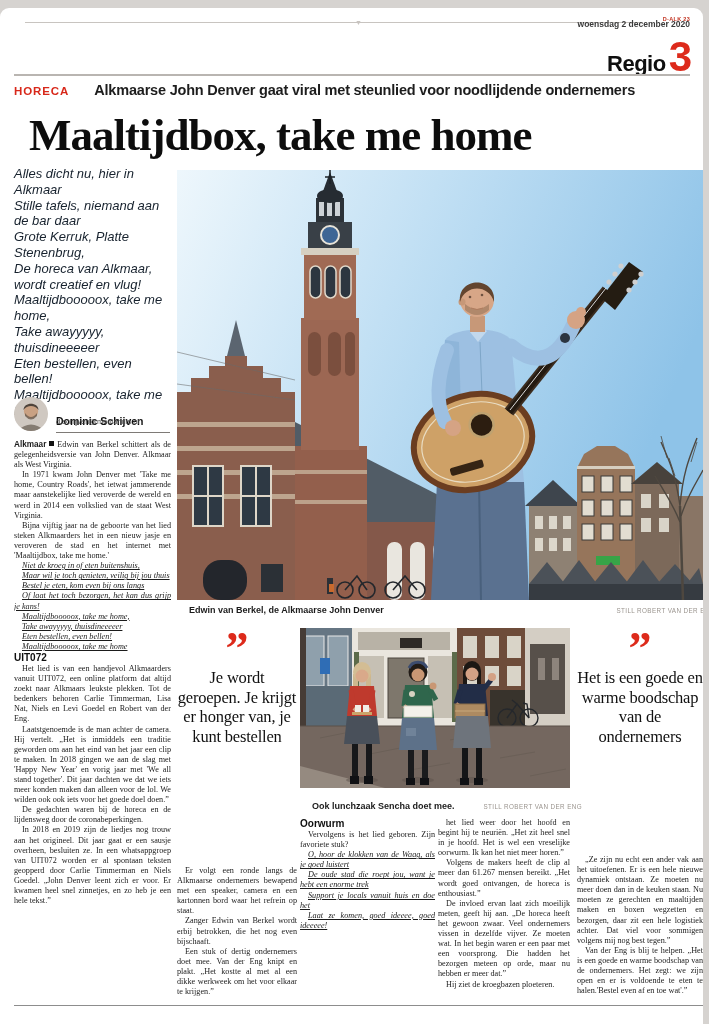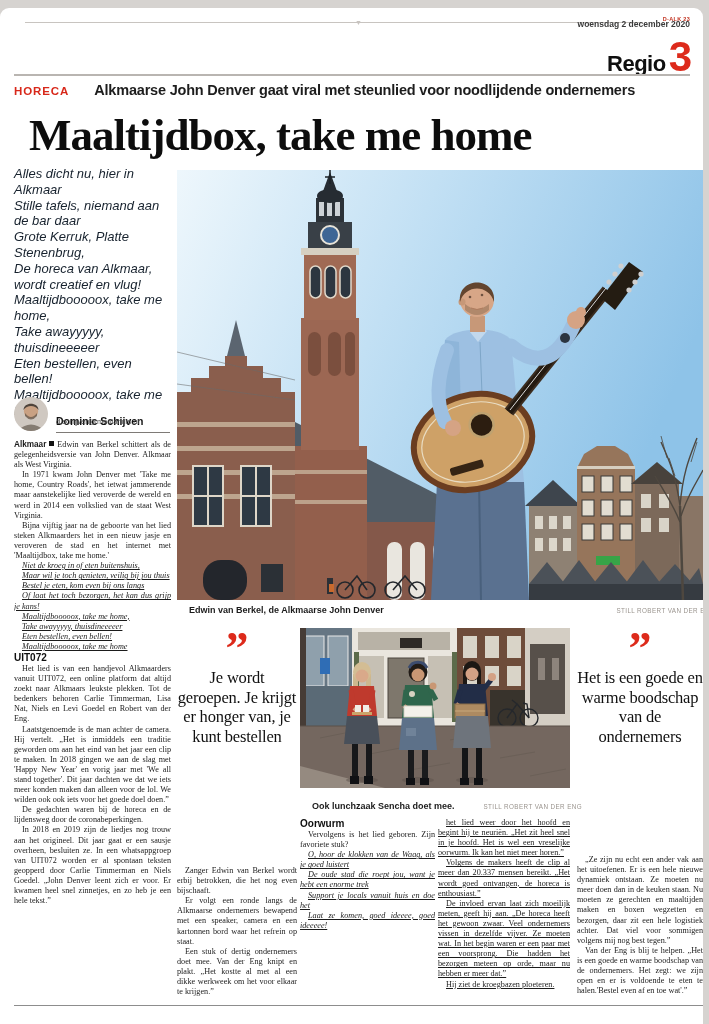--- a/index.html
+++ b/index.html
@@ -30,21 +30,21 @@
   .avatar{position:absolute;left:0;top:0;width:34px;height:34px;border-radius:50%;overflow:hidden;}
   .author{position:absolute;left:42px;top:18px;font:700 10.5px "Liberation Sans",sans-serif;color:#101010;}
   .email{position:absolute;left:42px;top:20px;font:400 7.5px "Liberation Sans",sans-serif;color:#4d4d4d;}
   .byline-rule{position:absolute;left:56px;top:424px;width:114px;height:1px;background:#7e7a76;}
 
   
   .col{position:absolute;text-align:justify;font:400 8.2px/10.1px "Liberation Serif",serif;color:#1b1b1b;overflow:hidden;hyphens:auto;}
   .col1{left:14px;top:432px;width:157px;height:562px;}
   .col2b{left:177px;top:858px;width:120px;height:140px;}
   .col3{left:300px;top:810px;width:135px;height:188px;}
-  .col4{left:438px;top:810px;width:132px;height:188px;text-decoration:underline;}
+  .col4{left:438px;top:810px;width:132px;height:188px;}
   .col5{left:577px;top:847px;width:126px;height:151px;}
   .col p,.col h3{margin:0;}
   .p-lead{text-indent:0;}
   .p-lead .dl{font:700 8.2px "Liberation Sans",sans-serif;}
   .sq{display:inline-block;width:5px;height:5px;background:#111;margin:0 3px 0 3px;vertical-align:1px;}
   .p-normal{text-indent:8px;}
   .p-verse{text-indent:8px;font-style:italic;text-decoration:underline;}
   .p-subhead{font:700 10px/12px "Liberation Sans",sans-serif;margin:6px 0 2px;text-indent:0;color:#0f0f0f;}
   .col3 .p-subhead:first-child{margin-top:0;}
 
@@ -437,35 +437,35 @@
     <span class="cap">Ook lunchzaak Sencha doet mee.</span>
     <span class="credit">STILL ROBERT VAN DER ENG</span>
   </div>
 
   <div class="pullquote pq2">
     <span class="pq-mark"></span>
     <span class="pq-text">Het is een goede en warme boodschap van de ondernemers</span>
   </div>
 
   <div class="col col2b">
+      <p class="p-normal">Er volgt een ronde langs de Alkmaarse ondernemers bewapend met een speaker, camera en een kartonnen bord waar het refrein op staat.</p>
       <p class="p-normal">Zanger Edwin van Berkel wordt erbij betrokken, die het nog even bijschaaft.</p>
-      <p class="p-normal">Er volgt een ronde langs de Alkmaarse ondernemers bewapend met een speaker, camera en een kartonnen bord waar het refrein op staat.</p>
       <p class="p-normal">Een stuk of dertig ondernemers doet mee. Van der Eng knipt en plakt. „Het kostte al met al een dikke werkweek om het voor elkaar te krijgen.”</p>
     </div>
   <div class="col col3">
       <h3 class="p-subhead">Oorwurm</h3>
       <p class="p-normal">Vervolgens is het lied geboren. Zijn favoriete stuk?</p>
       <p class="p-verse">O, hoor de klokken van de Waag, als je goed luistert</p>
       <p class="p-verse">De oude stad die roept jou, want je hebt een enorme trek</p>
       <p class="p-verse">Support je locals vanuit huis en doe het</p>
       <p class="p-verse">Laat ze komen, goed ideeee, goed ideeeee!</p>
     </div>
   <div class="col col4">
       <p class="p-normal">het lied weer door het hoofd en begint hij te neuriën. „Het zit heel snel in je hoofd. Het is wel een vreselijke oorwurm. Ik kan het niet meer horen.”</p>
-      <p class="p-normal">Volgens de makers heeft de clip al meer dan 20.337 mensen bereikt. „Het wordt goed ontvangen, de horeca is enthousiast.”</p>
+      <p class="p-normal">Volgens de makers heeft de clip al meer dan 61.267 mensen bereikt. „Het wordt goed ontvangen, de horeca is enthousiast.”</p>
       <p class="p-normal">De invloed ervan laat zich moeilijk meten, geeft hij aan. „De horeca heeft het gewoon zwaar. Veel ondernemers vissen in dezelfde vijver. Ze moeten wat. In het begin waren er een paar met een voorsprong. Die hadden het bezorgen meteen op orde, maar nu hebben er meer dat.”</p>
       <p class="p-normal">Hij ziet de kroegbazen ploeteren.</p>
     </div>
   <div class="col col5">
       <p class="p-normal">„Ze zijn nu echt een ander vak aan het uitoefenen. Er is een hele nieuwe dynamiek ontstaan. Ze moeten nu meer doen dan in de keuken staan. Nu moeten ze gerechten en maaltijden maken en boxen wegzetten en bezorgen, daar zit een hele logistiek achter. Dat viel voor sommigen volgens mij nog best tegen.”</p>
       <p class="p-normal">Van der Eng is blij te helpen. „Het is een goede en warme boodschap van de ondernemers. Het zegt: we zijn open en er is voldoende te eten te halen.'Bestel even af en toe wat'.”</p>
     </div>
 
   <div class="bottomrule"></div>
 </div>

